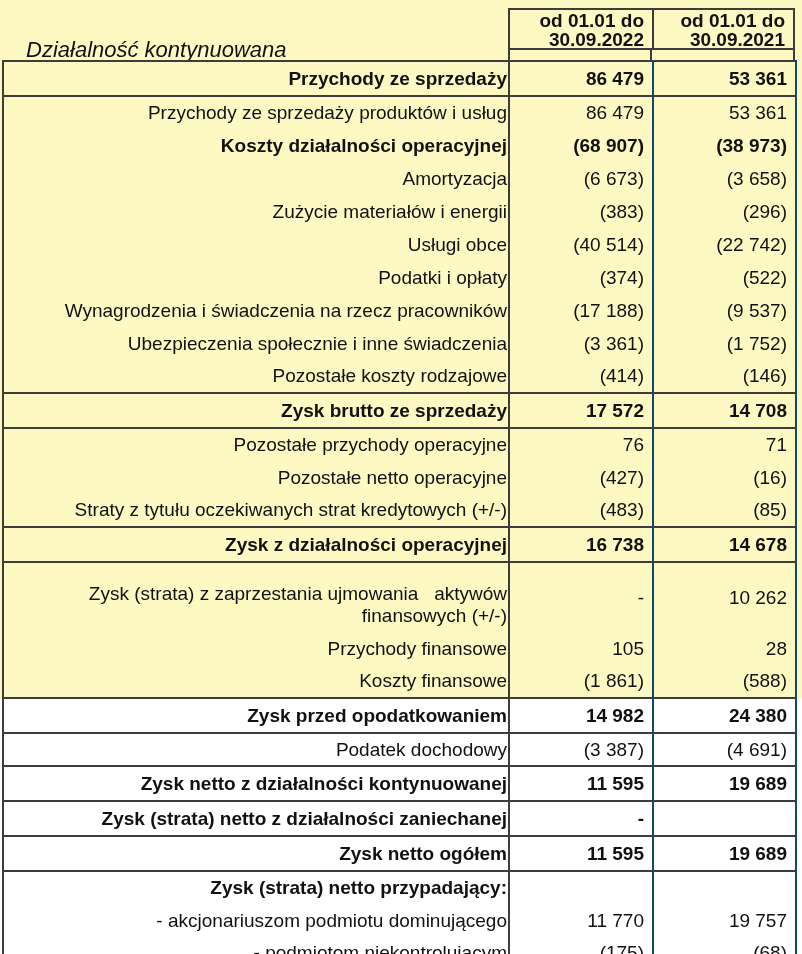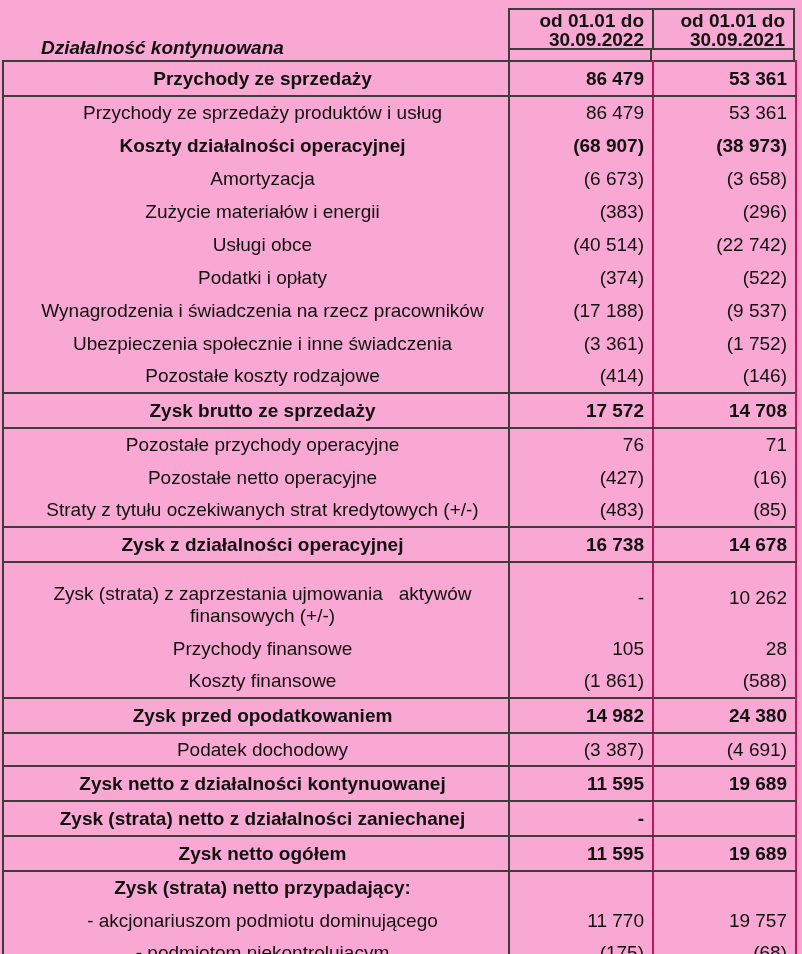--- a/index.html
+++ b/index.html
@@ -10,22 +10,22 @@
   body {
     width: 802px;
     height: 954px;
     overflow: hidden;
     font-family: "Liberation Sans", "DejaVu Sans", sans-serif;
     color: #111111;
   }
   .sheet {
     position: relative;
     width: 802px;
-    height: 954px;
-    background: #f9a8d4;
+    height: 698px;
+    background: #fef9c3;
   }
 
   
   .date-box {
     position: absolute;
     left: 508px;
     top: 8px;
     width: 287px;
     height: 42px;
     box-sizing: border-box;
@@ -49,24 +49,24 @@
     width: 2px;
     height: 10px;
     background: #3d3d3d;
   }
   .stub.s1 { left: 508px; }
   .stub.s2 { left: 650px; }
   .stub.s3 { left: 793px; }
 
   .section-label {
     position: absolute;
-    left: 41px;
+    left: 26px;
     top: 37px;
-    font-size: 19px;
-    font-weight: bold;
+    font-size: 22px;
+    font-weight: normal;
     font-style: italic;
     white-space: nowrap;
   }
 
   
   table.fin {
     position: absolute;
     left: 2px;
     top: 60px;
     width: 793px;
@@ -78,29 +78,29 @@
   }
   table.fin td {
     box-sizing: border-box;
     vertical-align: middle;
     overflow: hidden;
   }
   table.fin tr { height: 33px; }
   table.fin tr.group { height: 35px; }
 
   td.lbl {
-    text-align: center;
+    text-align: right;
     padding-left: 14px;
     border-left: 2px solid #3d3d3d;
     border-right: 2px solid #3d3d3d;
   }
   td.num {
     text-align: right;
     padding-right: 8px;
-    border-right: 2px solid #be185d;
+    border-right: 2px solid #0c4a6e;
   }
   tr.b td { font-weight: bold; }
   tr.group td { border-top: 2px solid #3d3d3d; border-bottom: 2px solid #3d3d3d; }
   tr.gstart td { border-top: 2px solid #3d3d3d; }
 
   td.pre {
     white-space: pre-wrap;
     line-height: 22px;
     padding-top: 20px;
     padding-bottom: 5px;

